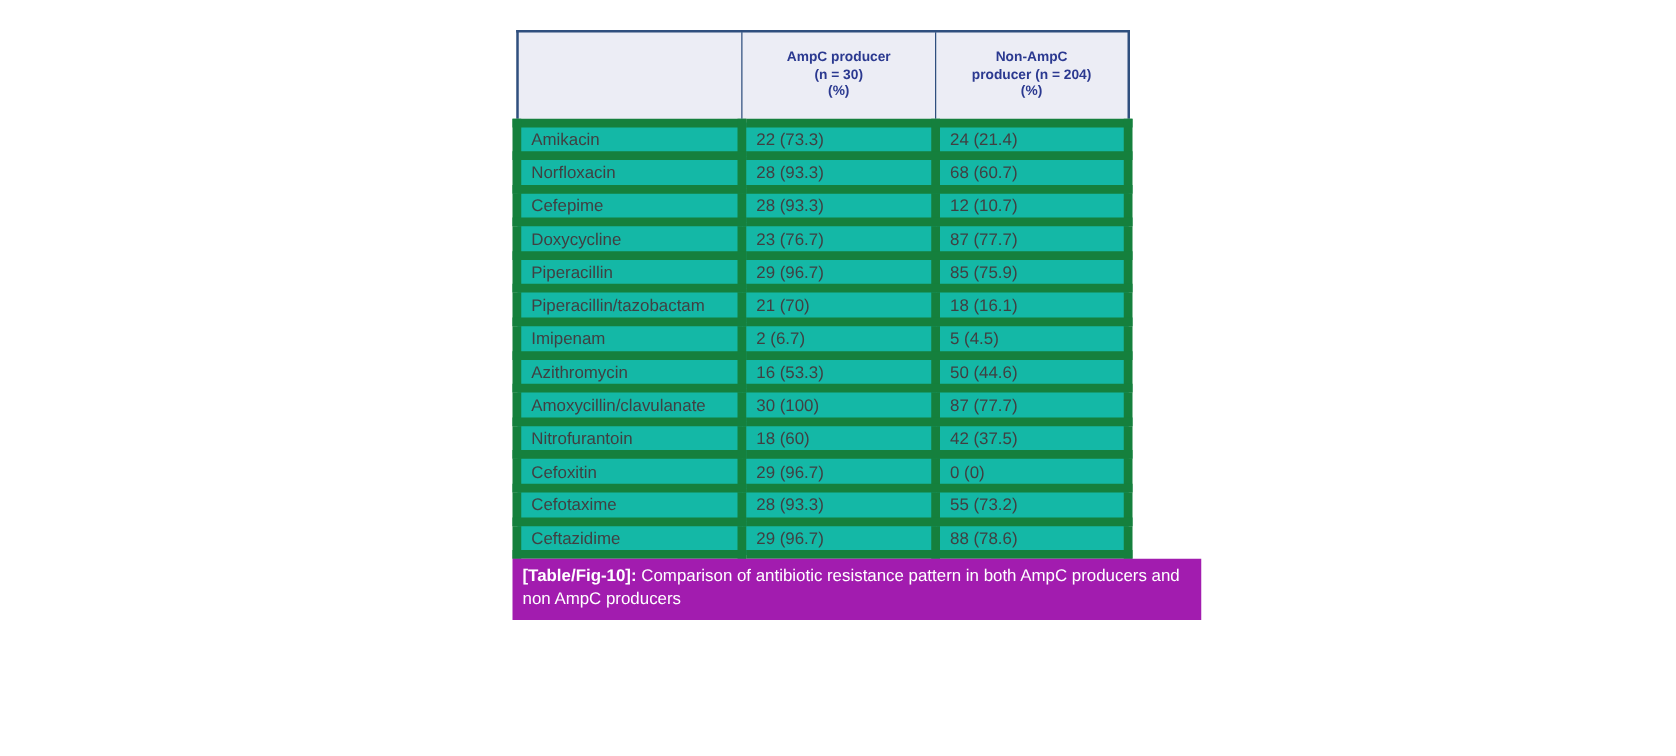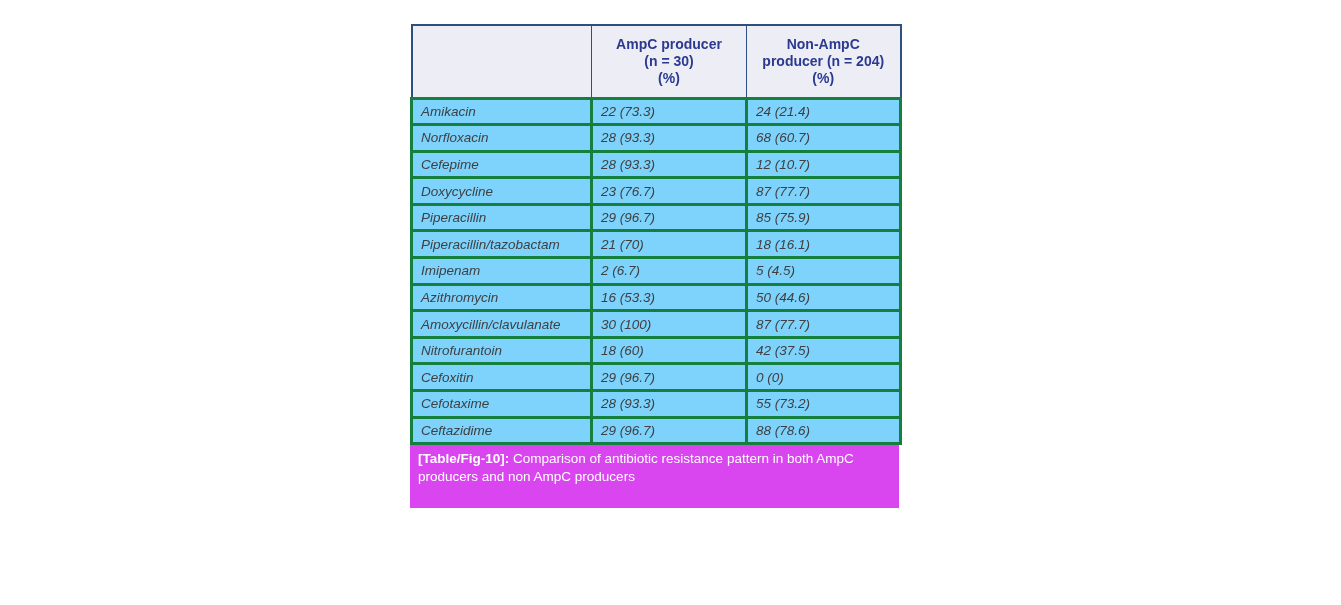--- a/index.html
+++ b/index.html
@@ -23,48 +23,47 @@
     width: 489px;
     border: 2px solid #2f4f7e;
   }
   table.data-table col.col-name { width: 180px; }
   table.data-table col.col-ampc { width: 155px; }
   table.data-table col.col-nonampc { width: 154px; }
   table.data-table th {
     background: #ecedf5;
     color: #2b3990;
     font-weight: bold;
-    font-size: 14px;
+    font-size: 11px;
     line-height: 1.22;
     text-align: center;
     vertical-align: middle;
     border: 1px solid #2f4f7e;
     height: 73px;
     padding: 4px 6px;
     white-space: pre-line;
   }
   table.data-table td {
-    border: 3px solid #15803d;
+    border: 7px solid #15803d;
     font-size: 13.5px;
     color: #404042;
     height: 26.6px;
     padding: 2px 8px;
-    background: #7dd3fc;
+    background: #14b8a6;
     vertical-align: middle;
-    font-style: italic;
   }
   td.c-name { text-align: left; }
   td.c-val { text-align: left; }
   .caption-bar {
-    width: 489px;
-    background: #d946ef;
+    width: 551px;
+    background: #a21caf;
     color: #ffffff;
     font-size: 13.5px;
     line-height: 1.35;
-    padding: 5px 8px 21px 8px;
+    padding: 5px 8px 7px 8px;
     min-height: 45px;
   }
   .cap-label { font-weight: bold; }
 </style>
 </head>
 <body>
 
 <div class="figure-wrap">
   <table class="data-table">
     <colgroup>

